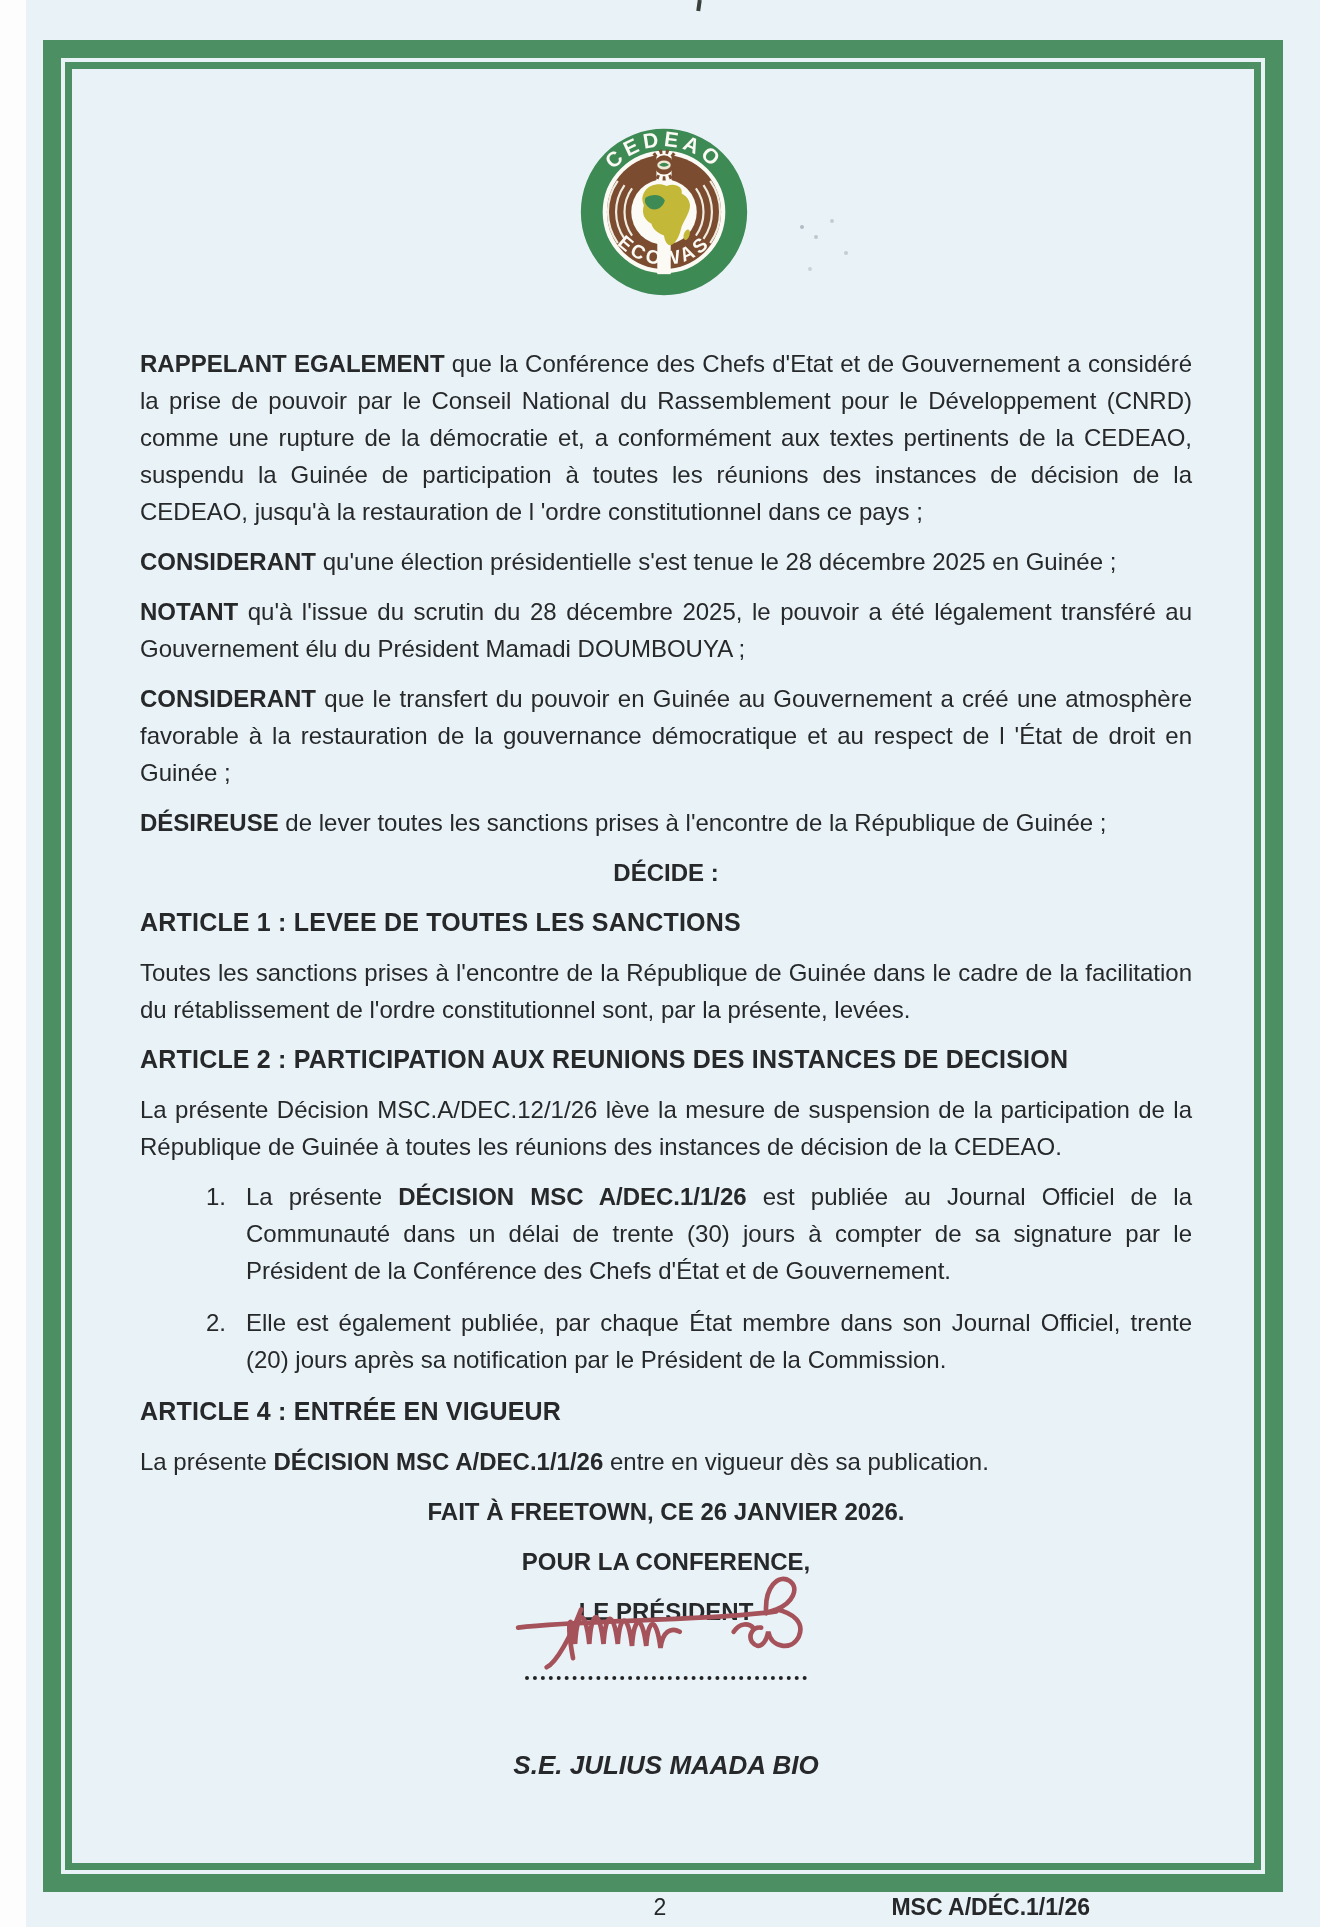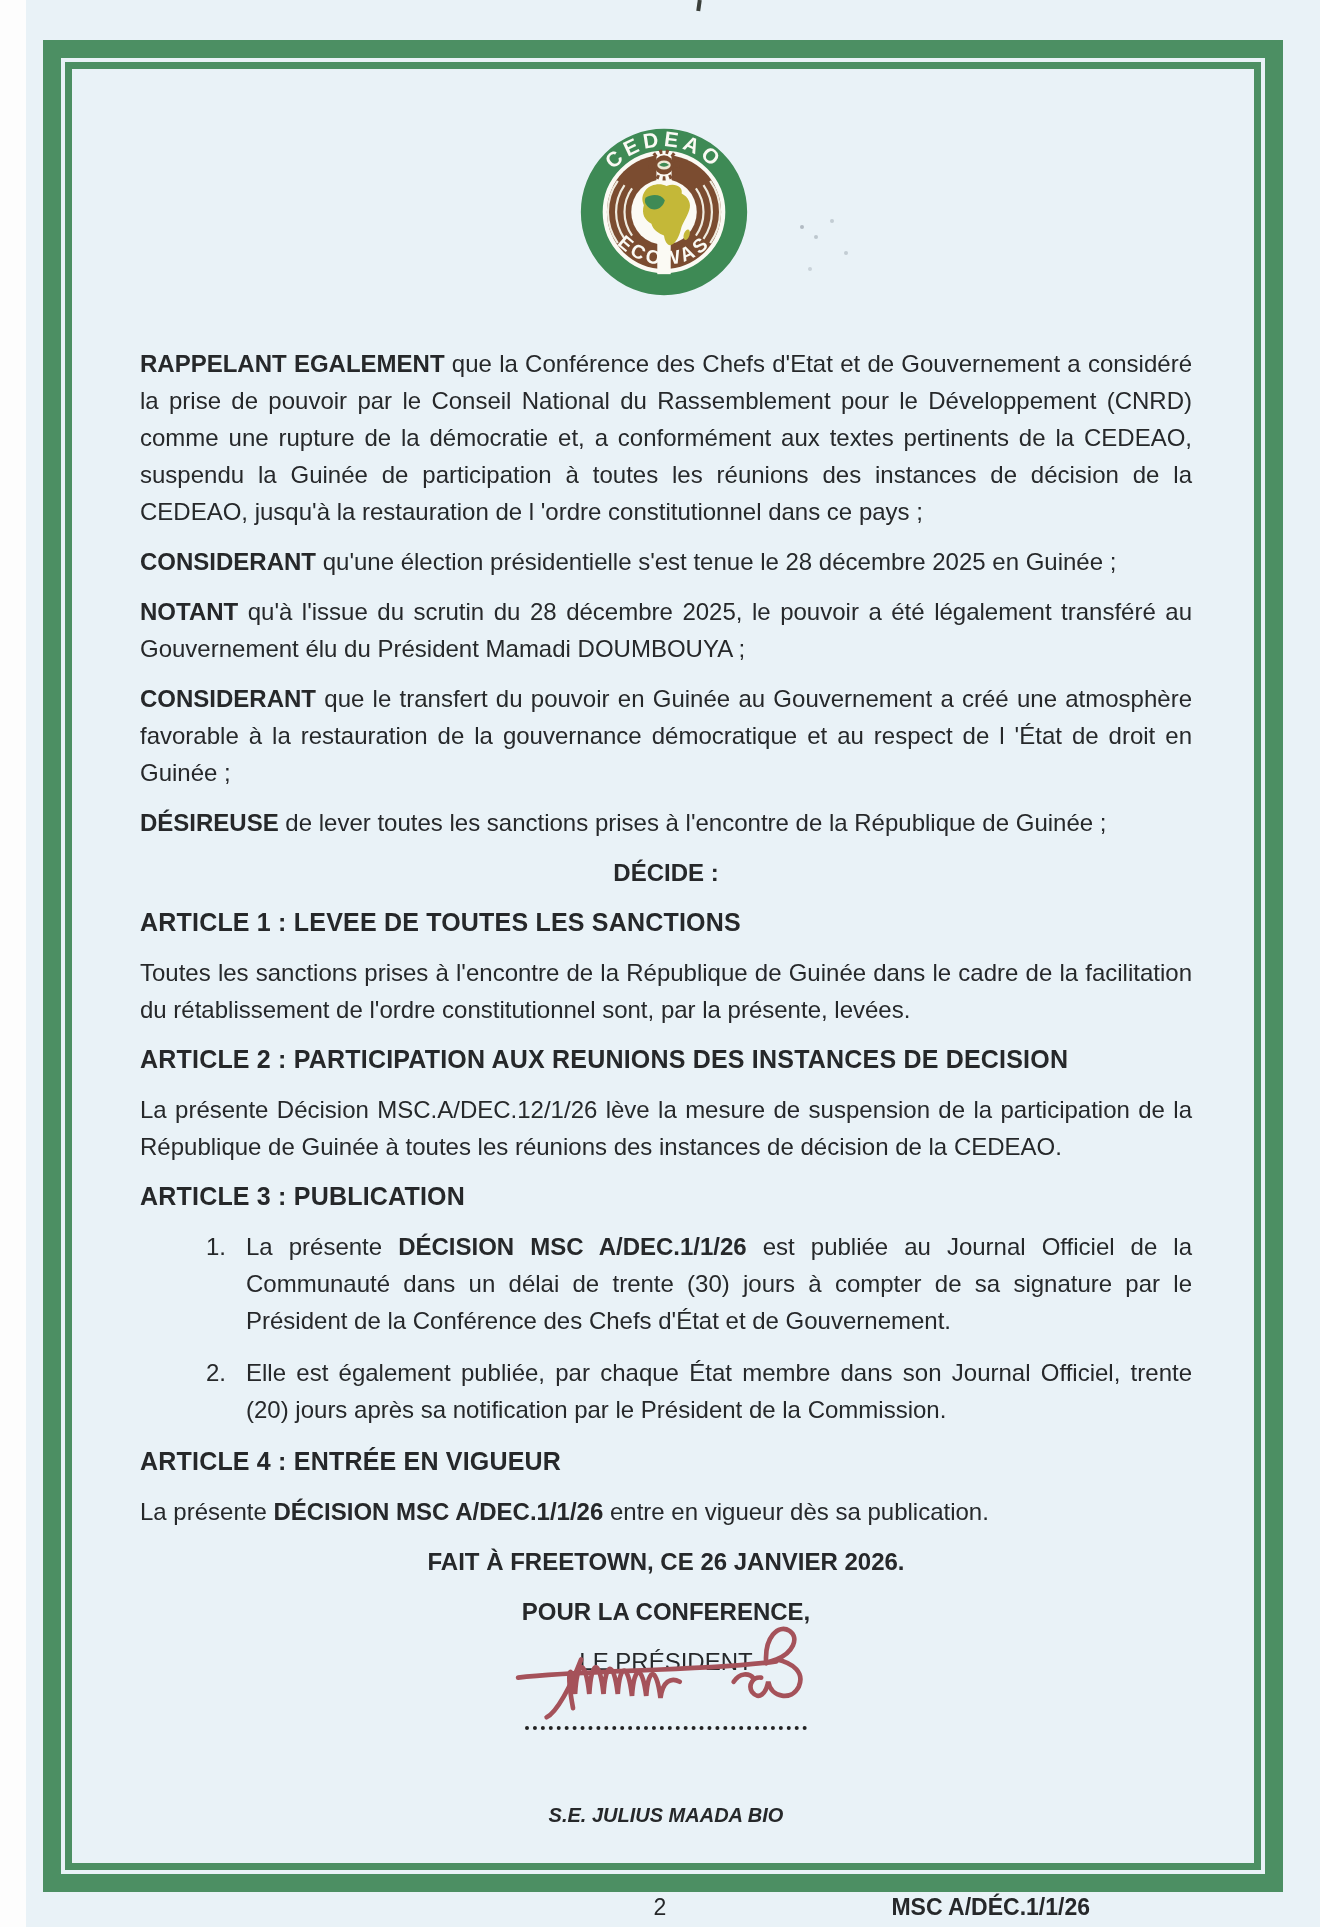--- a/index.html
+++ b/index.html
@@ -39,24 +39,24 @@
   }
   p.recital,p.body-par{ text-align:justify; margin-bottom:13px; }
   .lead{font-weight:700;}
   .center-line{text-align:center;font-weight:700;margin-bottom:13px;}
   h2.article{font-size:25px;font-weight:700;margin:4px 0 13px 0;letter-spacing:.2px;}
   ol.pub-list{list-style:none;margin:0 0 13px 0;}
   ol.pub-list li{display:flex;margin-bottom:15px;}
   ol.pub-list .num{width:40px;flex:0 0 40px;padding-left:66px;box-sizing:content-box;}
   ol.pub-list .li-text{flex:1;text-align:justify;}
   .sig-area{position:relative;margin-top:10px;height:140px;}
-  .president-label{text-align:center;font-weight:400;}
+  .president-label{text-align:center;font-weight:700;}
   .signature-svg{position:absolute;left:370px;top:-26px;width:305px;height:105px;}
   .dotted-rule{width:282px;margin:46px auto 0 auto;border-top:4px dotted #232323;}
-  .signatory{text-align:center;font-weight:700;font-style:italic;margin-top:14px;font-size:20px;}
+  .signatory{text-align:center;font-weight:700;font-style:italic;margin-top:14px;font-size:26px;}
   .footer-row{position:absolute;left:0;top:1894px;width:1320px;height:33px;font-size:23px;}
   .footer-page{position:absolute;left:0;width:1320px;text-align:center;}
   .footer-ref{position:absolute;right:230px;font-weight:700;}
   svg text{font-family:"Liberation Sans","DejaVu Sans",sans-serif;}
 </style>
 </head>
 <body>
 
 <div class="scan-strip"></div>
 <div class="scan-tick"></div>
@@ -122,21 +122,20 @@
   <p class="recital"><span class="lead">DÉSIREUSE</span><span> de lever toutes les sanctions prises à l'encontre de la République de Guinée ;</span></p>
 
   <div class="center-line">DÉCIDE :</div>
 
   <h2 class="article">ARTICLE 1 : LEVEE DE TOUTES LES SANCTIONS</h2>
   <p class="body-par">Toutes les sanctions prises à l'encontre de la République de Guinée dans le cadre de la facilitation du rétablissement de l'ordre constitutionnel sont, par la présente, levées.</p>
 
   <h2 class="article">ARTICLE 2 : PARTICIPATION AUX REUNIONS DES INSTANCES DE DECISION</h2>
   <p class="body-par">La présente Décision MSC.A/DEC.12/1/26 lève la mesure de suspension de la participation de la République de Guinée à toutes les réunions des instances de décision de la CEDEAO.</p>
 
-  <h2 class="article">ARTICLE 3 : PUBLICATION</h2>
   <ol class="pub-list">
     <li>
       <span class="num">1.</span>
       <span class="li-text"><span>La présente </span><span class="lead">DÉCISION MSC A/DEC.1/1/26</span><span> est publiée au Journal Officiel de la Communauté dans un délai de trente (30) jours à compter de sa signature par le Président de la Conférence des Chefs d'État et de Gouvernement.</span></span>
     </li>
     <li>
       <span class="num">2.</span>
       <span class="li-text"><span>Elle est également publiée, par chaque État membre dans son Journal Officiel, trente (20) jours après sa notification par le Président de la Commission.</span><span class="lead"></span><span></span></span>
       </li>
   </ol>

